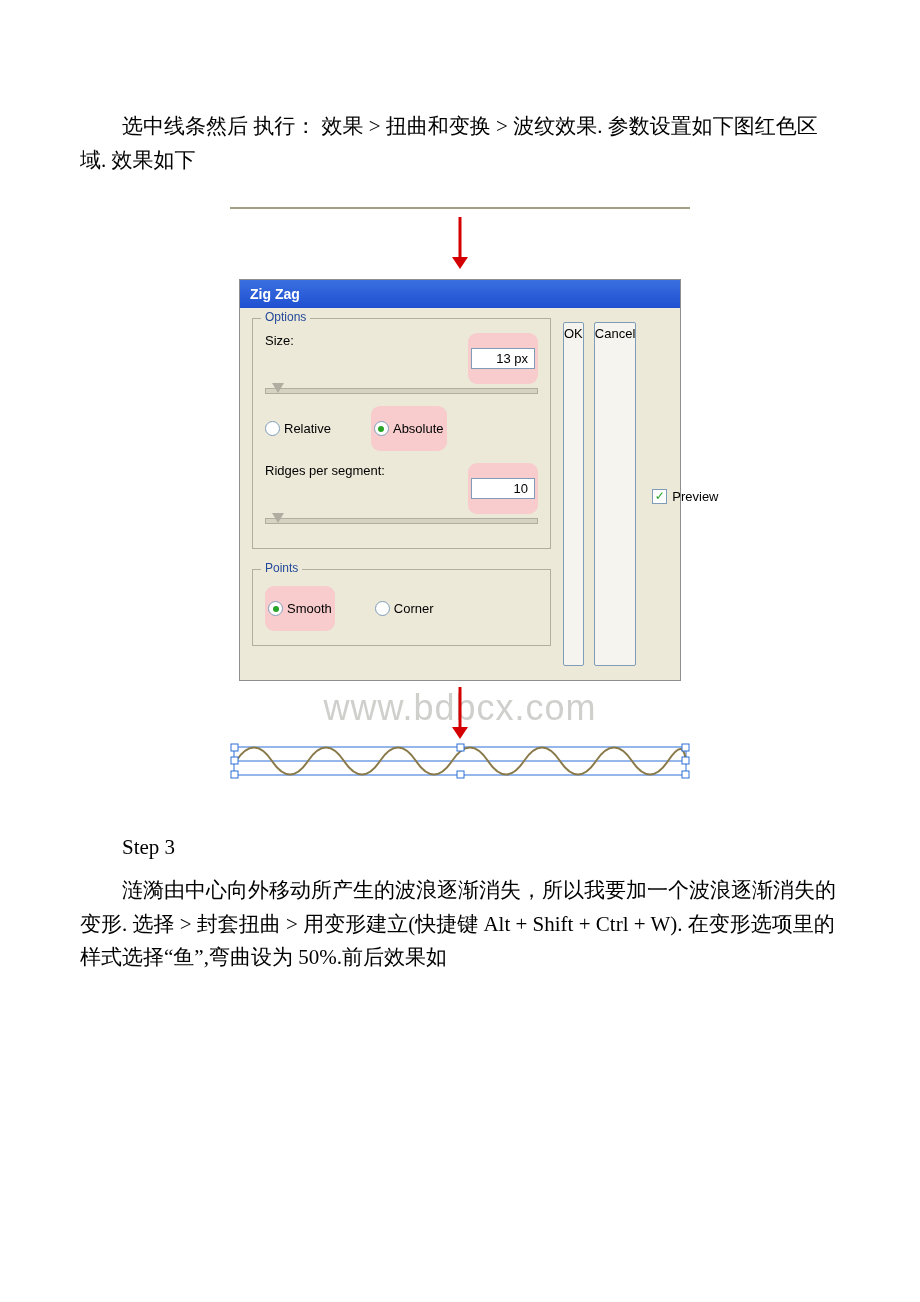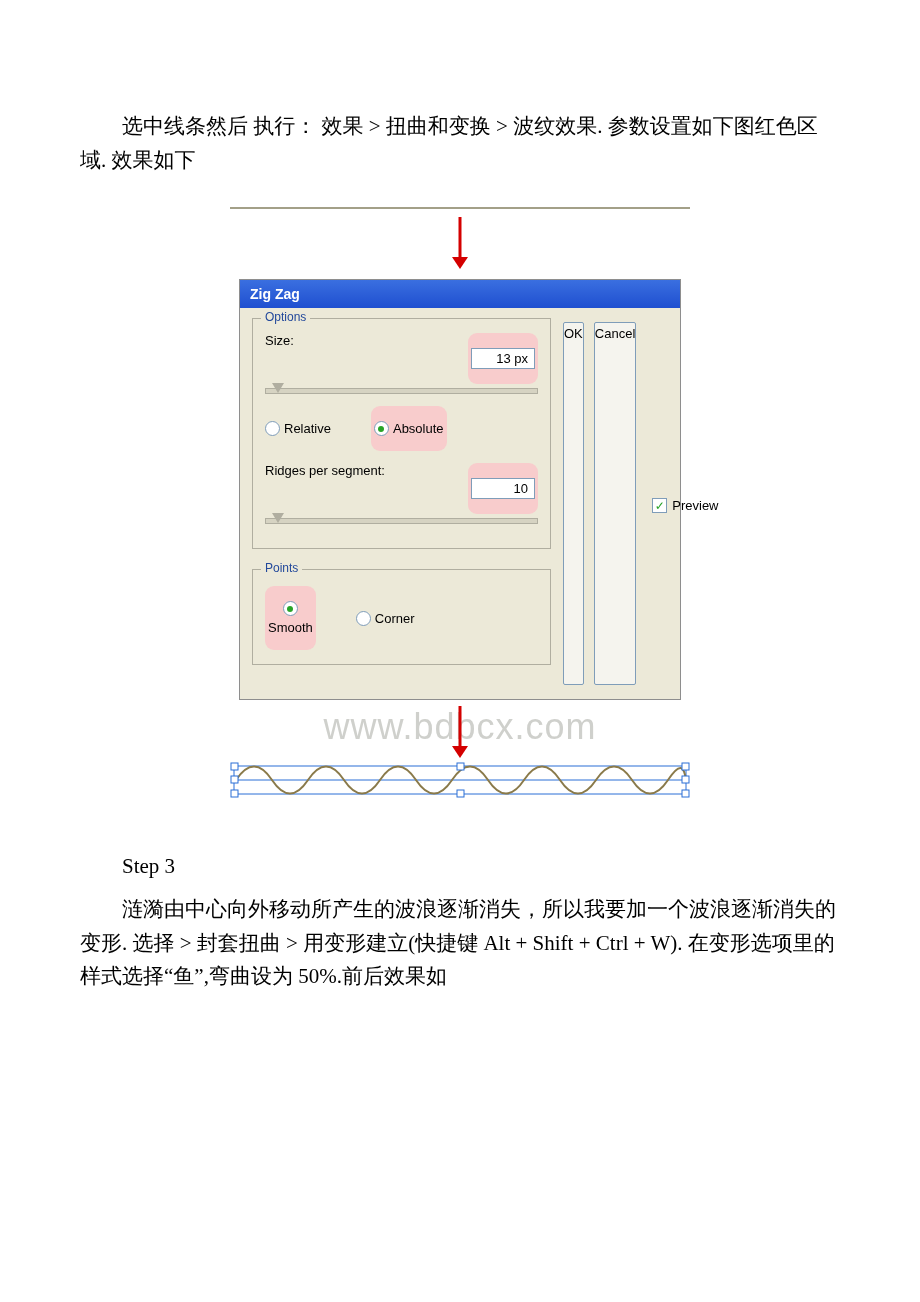--- a/index.html
+++ b/index.html
@@ -275,21 +275,21 @@
               </div>
               <div class="slider-track">
                 <div class="slider-thumb"></div>
               </div>
             </div>
 
             <div class="groupbox">
               <div class="groupbox-title">Points</div>
               <div class="radio-row" style="margin:2px 0 2px 0;">
                 <div class="radio-wrap">
-                  <span class="hl-pink" style="display:inline-flex;align-items:center;gap:4px;flex-direction:column;">
+                  <span class="hl-pink" style="display:inline-flex;align-items:center;gap:4px;">
                     <span class="radio checked"></span>
                     <span>Smooth</span>
                   </span>
                 </div>
                 <div class="radio-wrap">
                   <span class="radio"></span>
                   <span>Corner</span>
                 </div>
               </div>
             </div>

